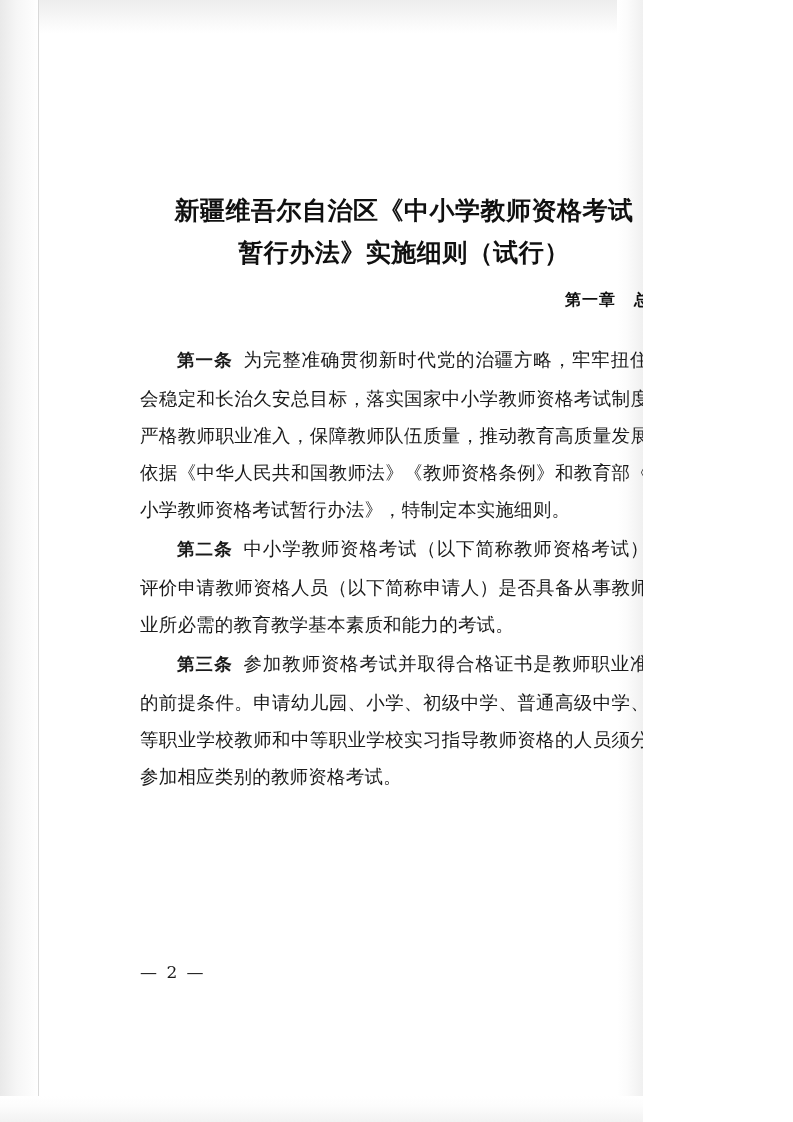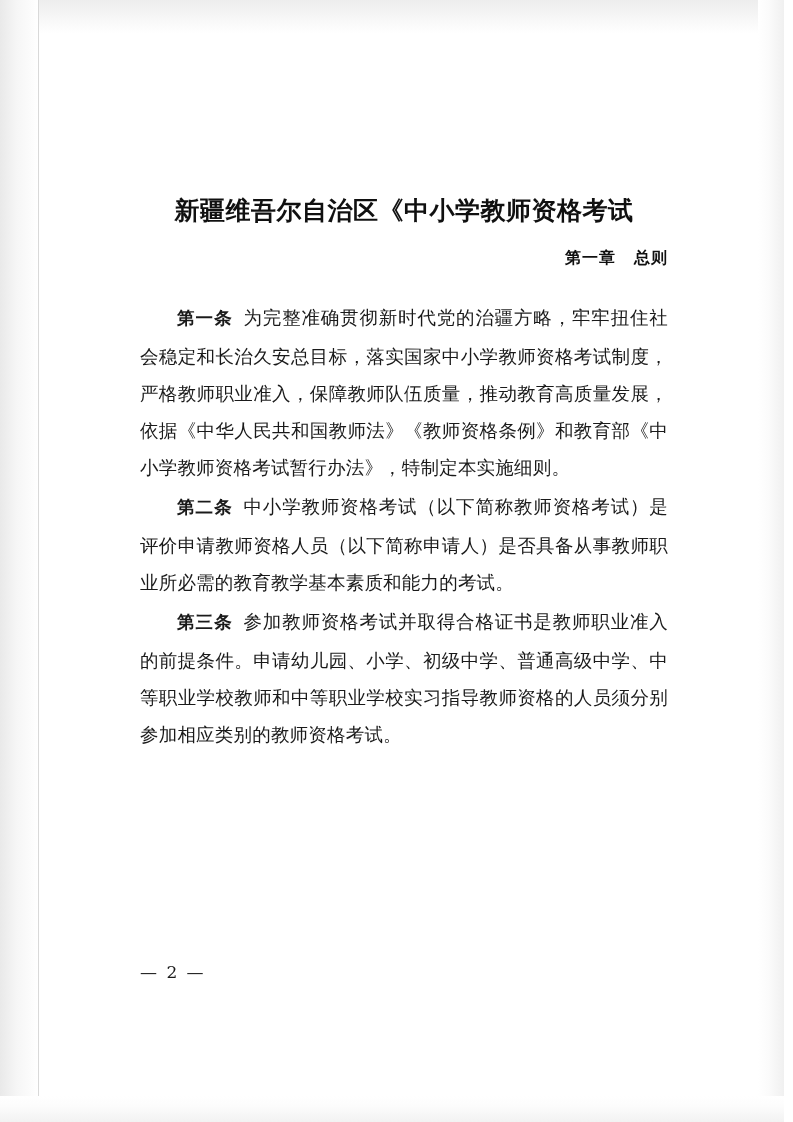--- a/index.html
+++ b/index.html
@@ -5,21 +5,21 @@
   html, body {
     margin: 0;
     padding: 0;
     background: #ffffff;
   }
   body {
     font-family: "DejaVu Serif", serif;
   }
   .page {
     position: relative;
-    width: 784px;
+    width: 643px;
     height: 1122px;
     background: #ffffff;
     box-sizing: border-box;
     overflow: hidden;
   }
   
   .edge-left {
     position: absolute;
     left: 0; top: 0;
     width: 38px; height: 1122px;
@@ -128,20 +128,21 @@
   <div class="edge-top"></div>
   <div class="edge-left"></div>
   <div class="edge-left-line"></div>
   <div class="edge-right"></div>
   <div class="edge-bottom"></div>
 
   <div class="content">
 
     <h1 class="doc-title">
       <span class="l1">新疆维吾尔自治区《中小学教师资格考试</span>
+      <span class="l2">暂行办法》实施细则（试行）</span>
     </h1>
 
     <div class="chapter">
       <span>第一章</span><span class="gap"></span><span>总则</span>
     </div>
 
     <div class="body-block">
 
       <p class="para">
         <span class="art">第一条</span><span class="sp"></span><span>为完整准确贯彻新时代党的治疆方略，牢牢扭住社会稳定和长治久安总目标，落实国家中小学教师资格考试制度，严格教师职业准入，保障教师队伍质量，推动教育高质量发展，依据《中华人民共和国教师法》《教师资格条例》和教育部《中小学教师资格考试暂行办法》，特制定本实施细则。</span>

